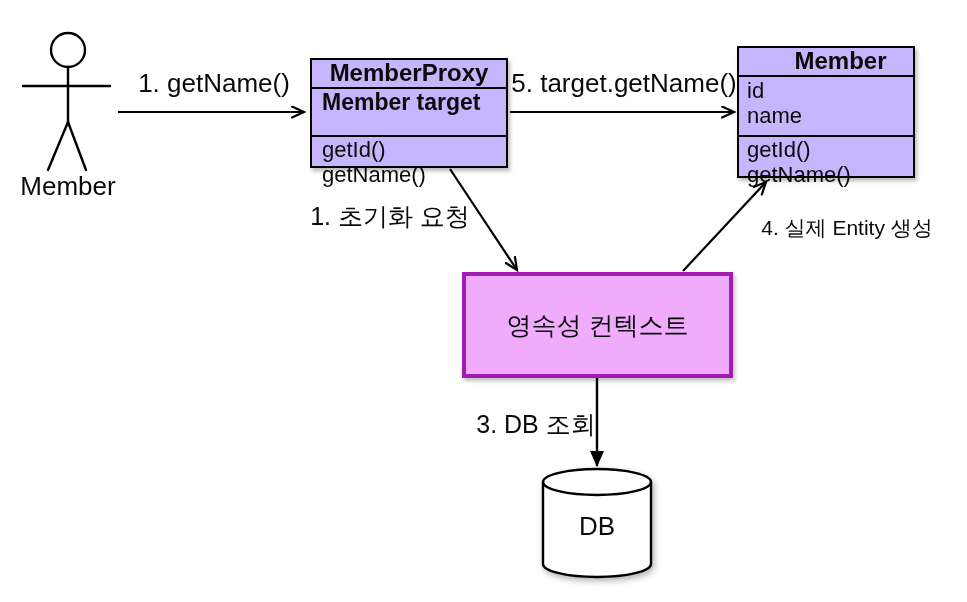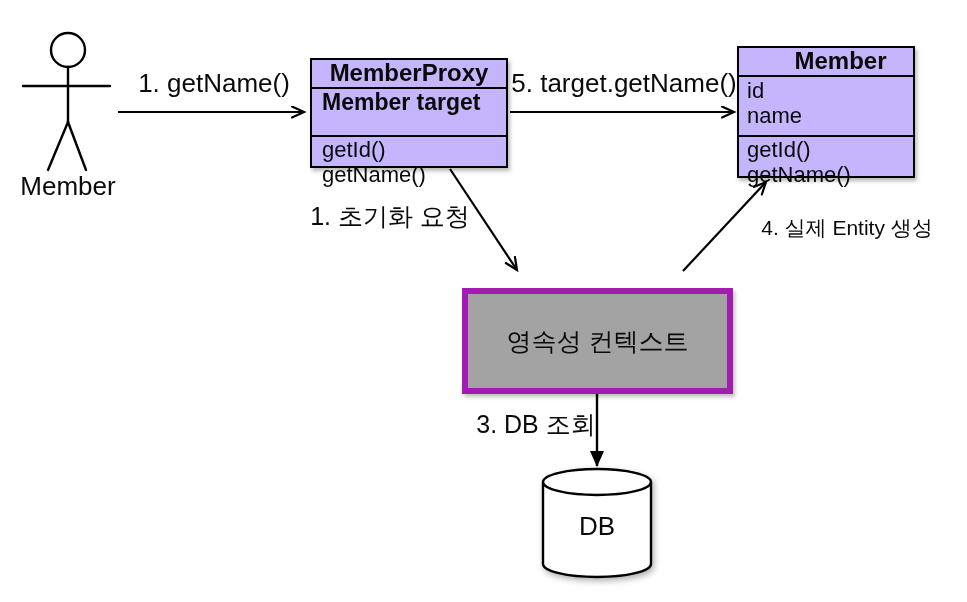--- a/index.html
+++ b/index.html
@@ -23,22 +23,22 @@
   #proxy-box .cb-attrs{height:48px;line-height:26px;font-size:23px;font-weight:bold;padding-left:10px;}
   #proxy-box .cb-methods{font-size:22px;line-height:25px;padding-left:10px;}
 
   #member-box{left:737px;top:46px;width:178px;height:132px;}
   #member-box .cb-title{height:29px;line-height:26px;font-size:24px;padding-left:29px;}
   #member-box .cb-attrs{height:60px;line-height:25px;font-size:22px;padding:1px 0 0 8px;}
   #member-box .cb-methods{font-size:22px;line-height:25px;padding-left:8px;}
 
   
   #pc-box{
-    position:absolute;left:462px;top:288px;width:271px;height:106px;
-    box-sizing:border-box;border:6px solid #a21caf;background:#a3a3a3;
+    position:absolute;left:462px;top:272px;width:271px;height:106px;
+    box-sizing:border-box;border:4px solid #a21caf;background:#f0abfc;
     box-shadow:2px 3px 4px rgba(0,0,0,0.25);
     display:flex;align-items:center;justify-content:center;font-size:25px;
   }
 
   
   .float-label{position:absolute;transform:translateX(-50%);white-space:nowrap;}
   #label1{left:214px;top:68px;font-size:26px;}
   #label5{left:624px;top:68px;font-size:26px;}
   #label2{left:390px;top:200px;font-size:25px;}
   #label4{left:847px;top:214px;font-size:21px;}

